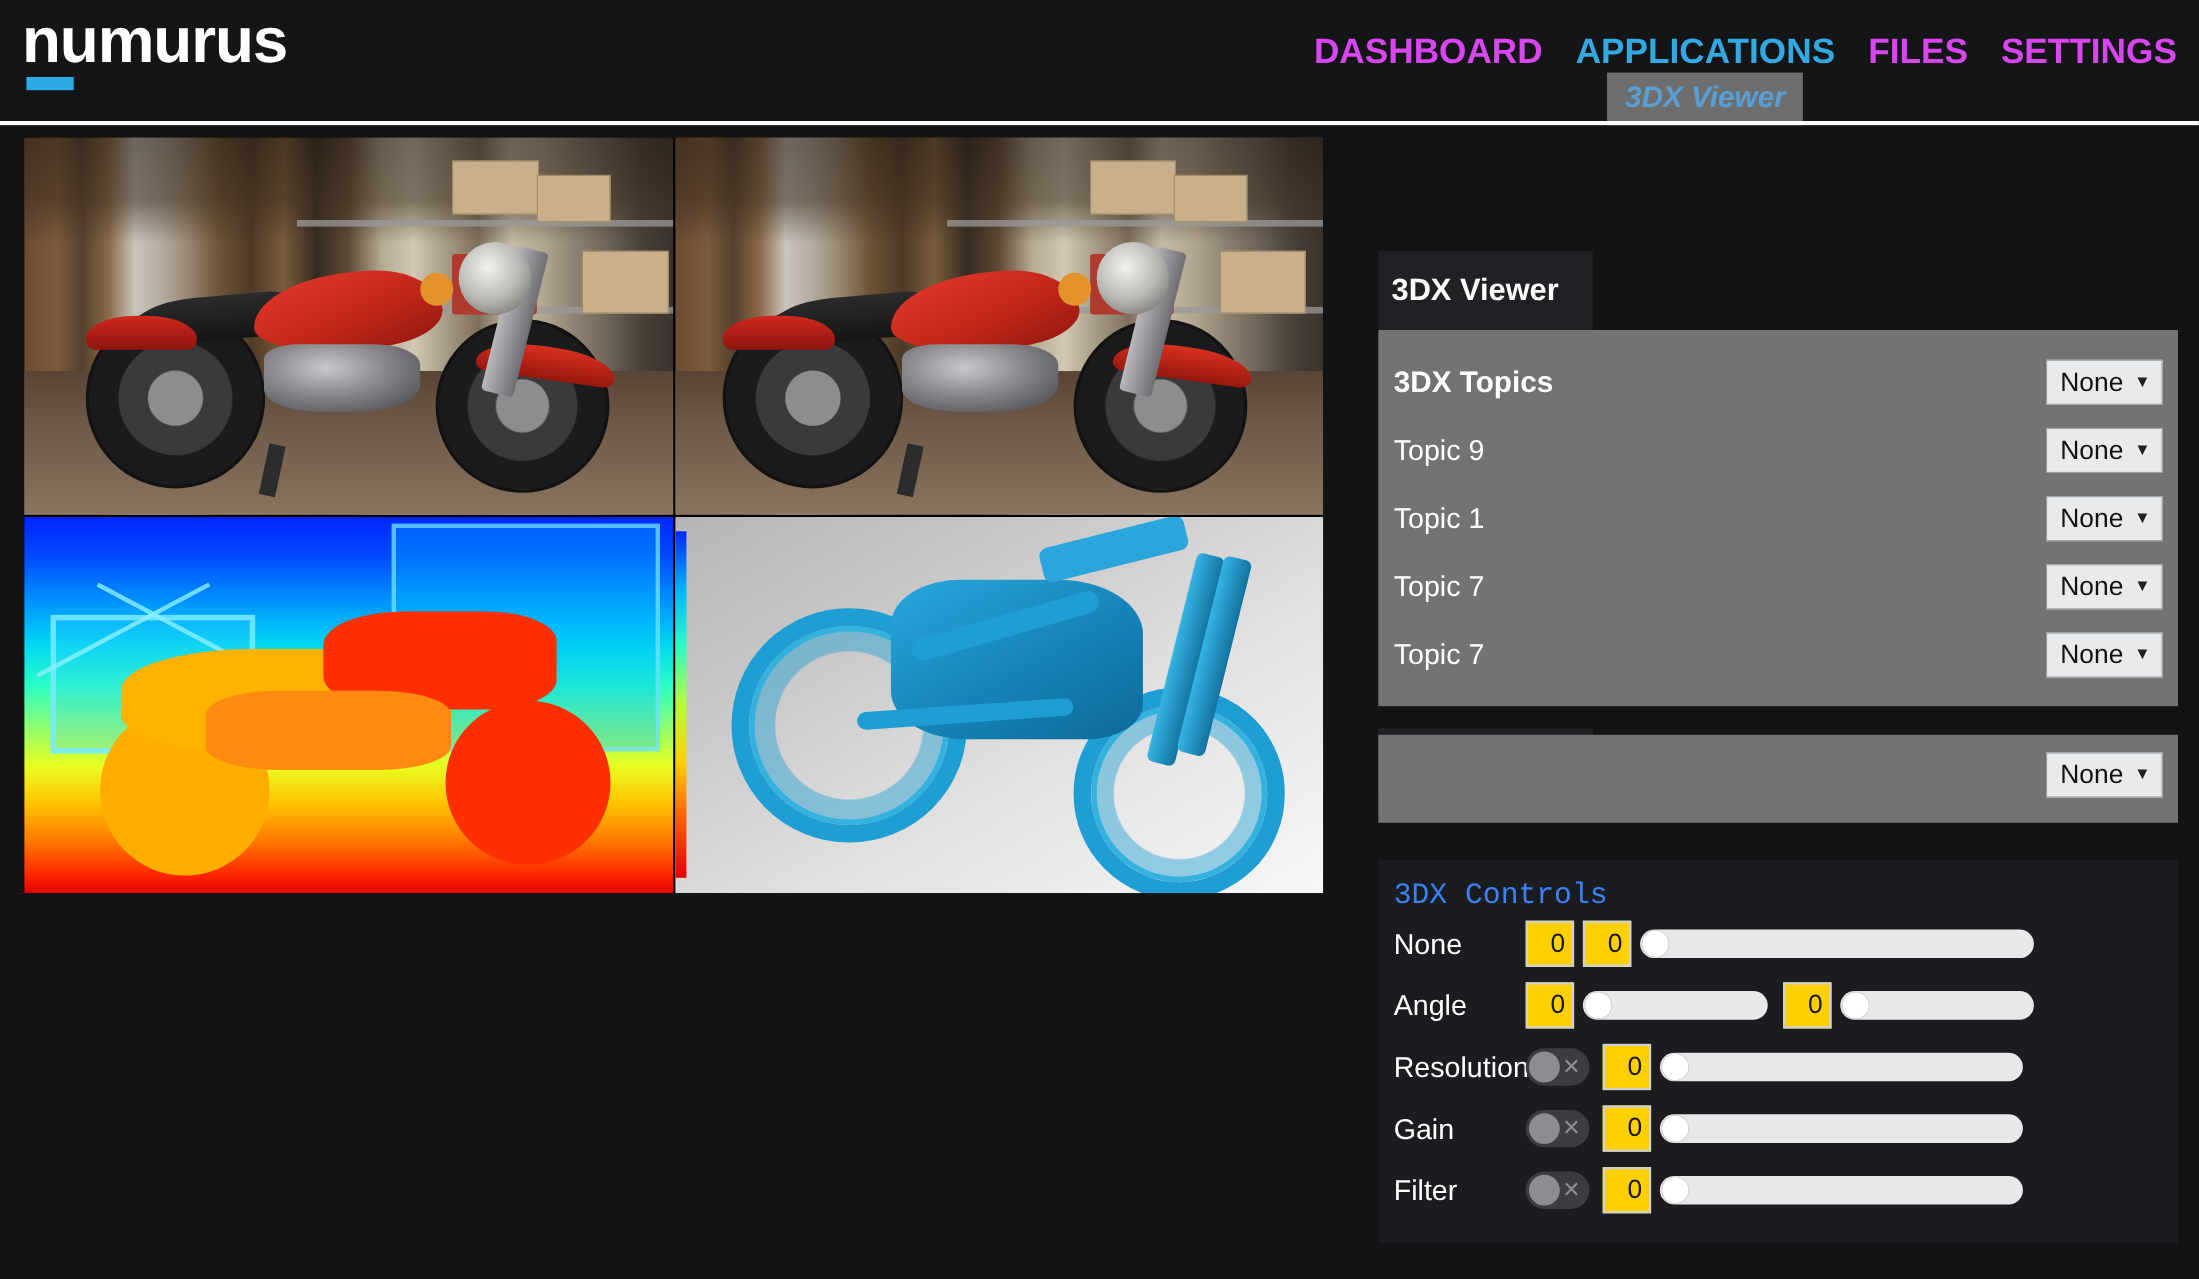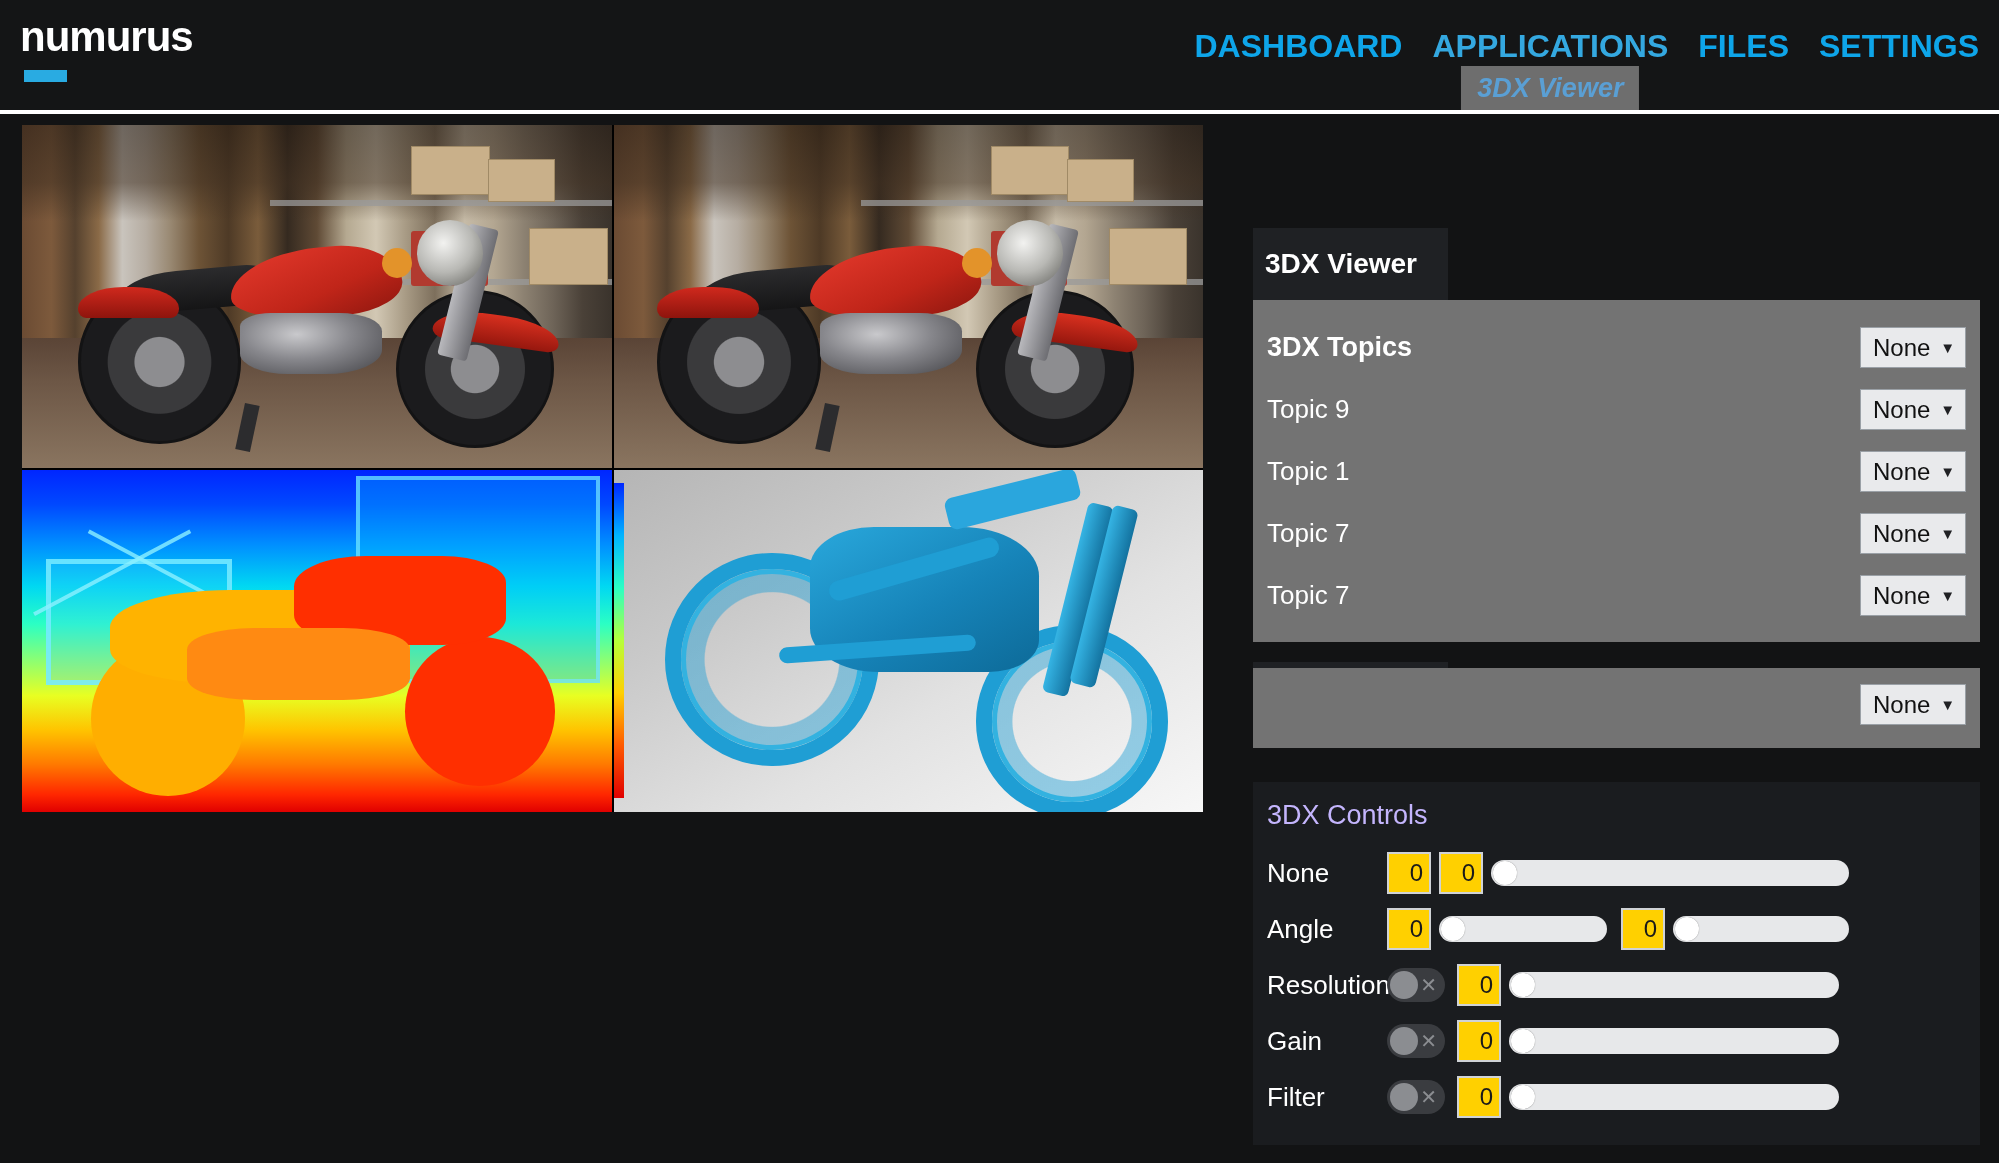--- a/index.html
+++ b/index.html
@@ -13,32 +13,32 @@
 
   
   .header{
     position:absolute;left:0;top:0;width:1999px;height:110px;
     background:#141516;
   }
   .logo-wrap{
     position:absolute;left:20px;top:8px;
   }
   .logo-text{
-    font-size:42px;font-weight:bold;color:#ffffff;letter-spacing:-1px;
+    font-size:58px;font-weight:bold;color:#ffffff;letter-spacing:-1px;
     line-height:58px;
   }
   .logo-bar{
     width:43px;height:12px;background:#29abe2;margin-top:4px;margin-left:4px;
   }
   .nav{
     position:absolute;right:20px;top:28px;
     display:flex;align-items:flex-start;gap:30px;
   }
   .nav-item{
-    font-size:32px;font-weight:bold;color:#0ea5e9;letter-spacing:0px;
+    font-size:32px;font-weight:bold;color:#d946ef;letter-spacing:0px;
     cursor:pointer;white-space:nowrap;
   }
   .nav-item.active{color:#34a8e0;}
   .nav-item-wrap{position:relative;}
   .nav-dropdown{
     position:absolute;left:50%;transform:translateX(-50%);
     top:38px;
     background:#6e6e6e;
     padding:7px 16px 10px 16px;
     white-space:nowrap;
@@ -275,21 +275,21 @@
     min-width:92px;
     cursor:pointer;
     position:relative;
   }
   .select-wrap{position:relative;display:inline-block;}
   .select-arrow{
     position:absolute;right:11px;top:50%;transform:translateY(-50%);
     pointer-events:none;font-size:15px;color:#202124;
   }
 
-  .ctrl-title{font-size:27px;color:#c4b5fd;margin-bottom:14px;}
+  .ctrl-title{font-size:27px;color:#3b82f6;font-family:Liberation Mono, monospace;}
   .ctrl-row{
     display:flex;align-items:center;height:56px;gap:0;
   }
   .ctrl-name{
     font-size:26px;color:#ffffff;width:120px;flex:none;
   }
   .num{
     width:44px;height:42px;background:#FFD000;border:2px solid #cfd2d5;
     color:#1a1a1a;font-size:24px;
     display:flex;align-items:center;justify-content:flex-end;

